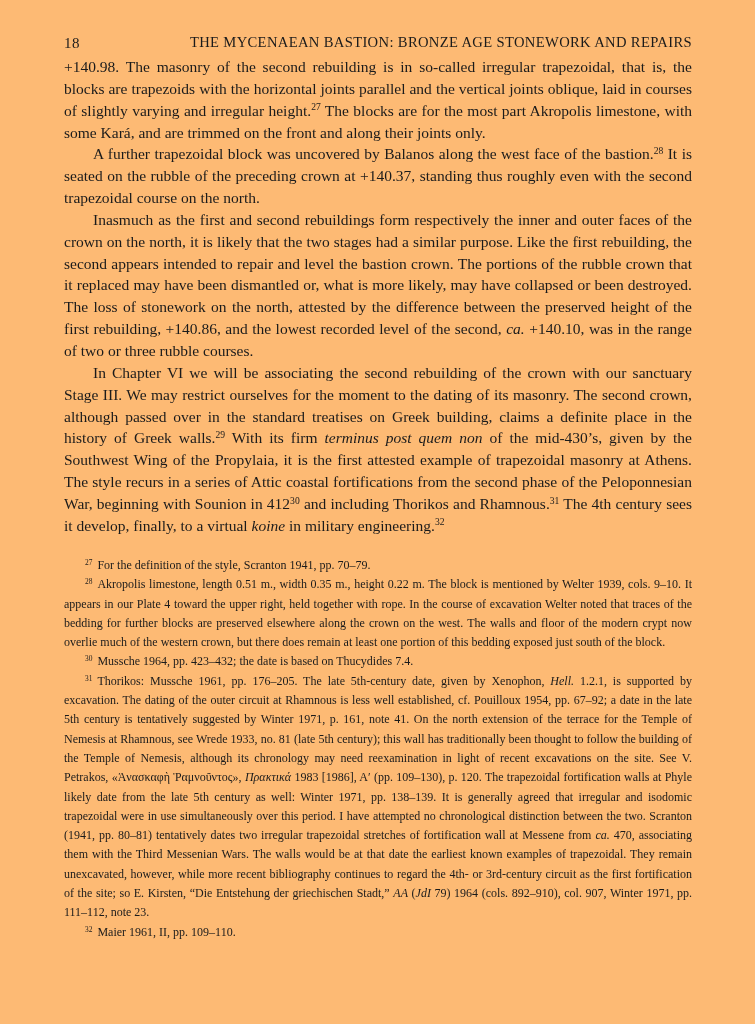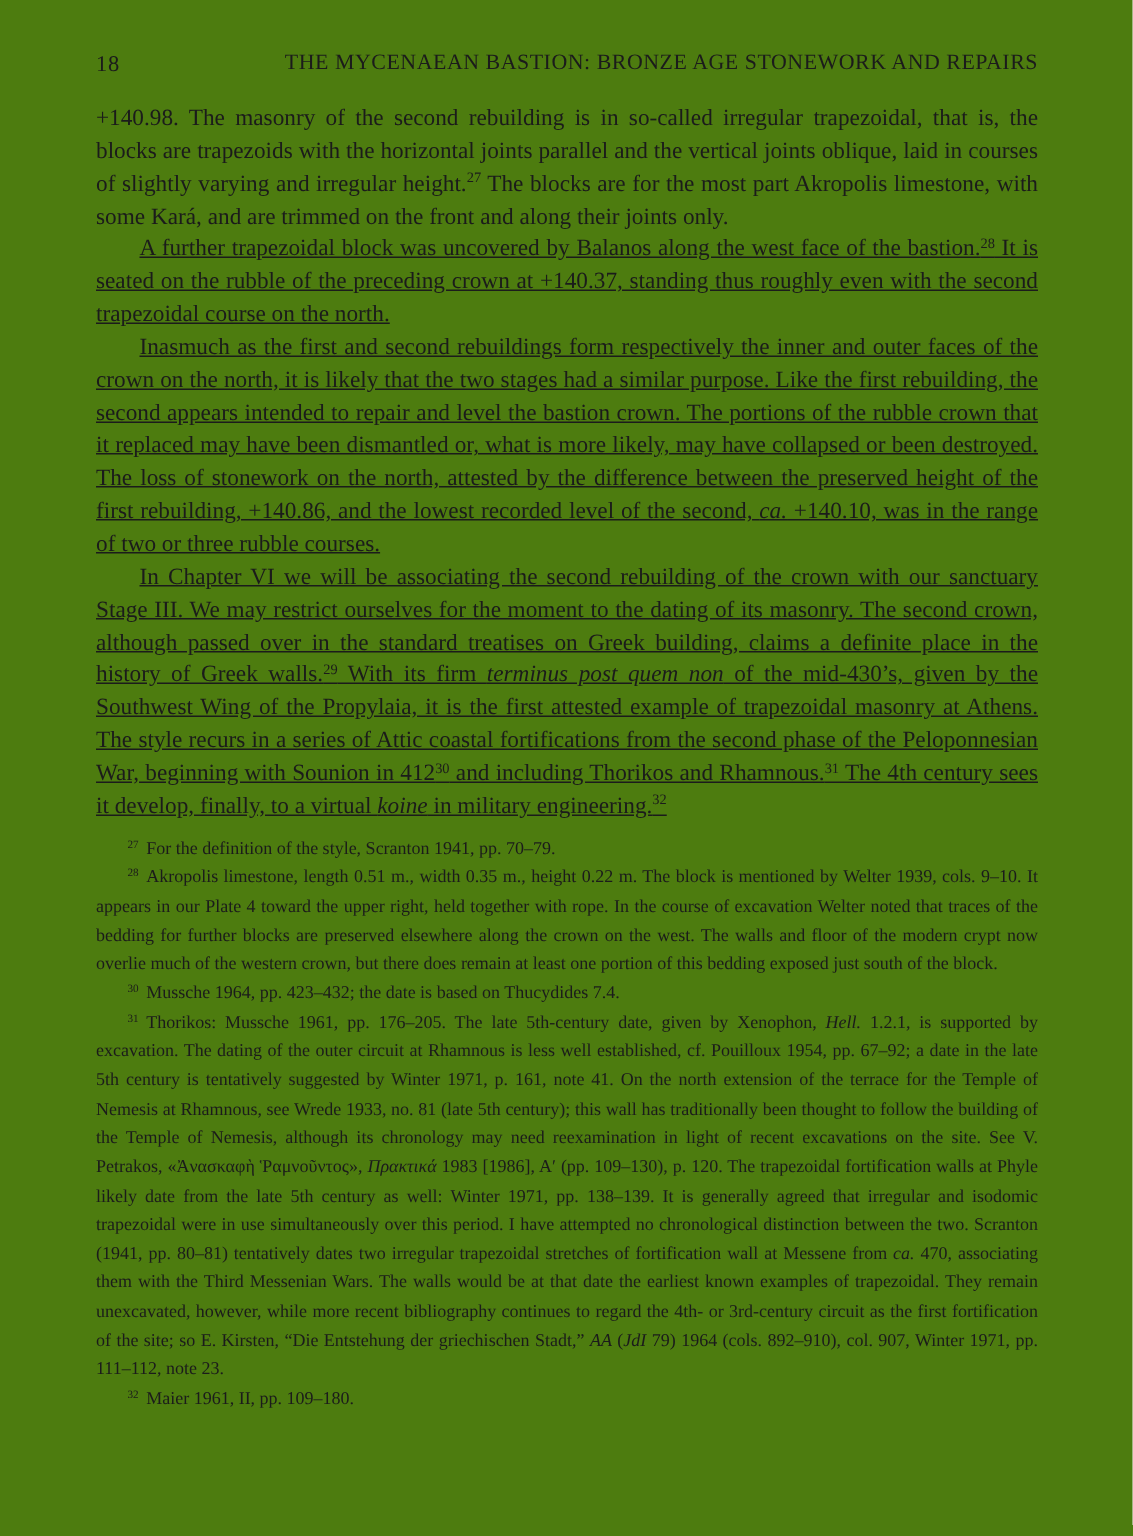--- a/index.html
+++ b/index.html
@@ -34,33 +34,32 @@
   .running-title {
     display: block;
     text-align: right;
     font-size: 14.6px;
     font-weight: 400;
     letter-spacing: 0.35px;
     white-space: nowrap;
   }
   .body-text {
     position: absolute;
-    top: 68px;
+    top: 56px;
     left: 64px;
     width: 628px;
     font-size: 15.5px;
     line-height: 21.85px;
     text-align: justify;
   }
   .body-text p {
     margin: 0;
   }
   .body-text p.indent {
     text-indent: 29px;
-    text-decoration: underline;
   }
   sup {
     font-size: 0.62em;
     line-height: 0;
     vertical-align: baseline;
     position: relative;
     top: -0.55em;
   }
   .footnotes {
     position: absolute;
@@ -75,31 +74,31 @@
     margin: 0;
     text-indent: 21px;
   }
   .fn-num {
     margin-right: 5px;
   }
 </style>
 </head>
 <body>
 
-<div class="page" style="background: #4d7c0f; color: rgb(27, 27, 27);">
+<div class="page" style="background: #fdba74; color: rgb(27, 27, 27);">
   <header class="page-header">
     <span class="page-number">18</span>
     <span class="running-title">THE MYCENAEAN BASTION: BRONZE AGE STONEWORK AND REPAIRS</span>
   </header>
   <main class="body-text" id="body-text">
       <p class=""><span>+140.98. The masonry of the second rebuilding is in so-called irregular trapezoidal, that is, the blocks are trapezoids with the horizontal joints parallel and the vertical joints oblique, laid in courses of slightly varying and irregular height.</span><sup>27</sup><span> The blocks are for the most part Akropolis limestone, with some Kará, and are trimmed on the front and along their joints only.</span></p>
       <p class="indent"><span>A further trapezoidal block was uncovered by Balanos along the west face of the bastion.</span><sup>28</sup><span> It is seated on the rubble of the preceding crown at +140.37, standing thus roughly even with the second trapezoidal course on the north.</span></p>
       <p class="indent"><span>Inasmuch as the first and second rebuildings form respectively the inner and outer faces of the crown on the north, it is likely that the two stages had a similar purpose. Like the first rebuilding, the second appears intended to repair and level the bastion crown. The portions of the rubble crown that it replaced may have been dismantled or, what is more likely, may have collapsed or been destroyed. The loss of stonework on the north, attested by the difference between the preserved height of the first rebuilding, +140.86, and the lowest recorded level of the second, </span><i>ca.</i><span> +140.10, was in the range of two or three rubble courses.</span></p>
       <p class="indent"><span>In Chapter VI we will be associating the second rebuilding of the crown with our sanctuary Stage III. We may restrict ourselves for the moment to the dating of its masonry. The second crown, although passed over in the standard treatises on Greek building, claims a definite place in the history of Greek walls.</span><sup>29</sup><span> With its firm </span><i>terminus post quem non</i><span> of the mid-430’s, given by the Southwest Wing of the Propylaia, it is the first attested example of trapezoidal masonry at Athens. The style recurs in a series of Attic coastal fortifications from the second phase of the Peloponnesian War, beginning with Sounion in 412</span><sup>30</sup><span> and including Thorikos and Rhamnous.</span><sup>31</sup><span> The 4th century sees it develop, finally, to a virtual </span><i>koine</i><span> in military engineering.</span><sup>32</sup></p>
     </main>
   <section class="footnotes" id="footnotes">
       <p class="footnote"><sup class="fn-num">27</sup><span>For the definition of the style, Scranton 1941, pp. 70–79.</span></p>
       <p class="footnote"><sup class="fn-num">28</sup><span>Akropolis limestone, length 0.51 m., width 0.35 m., height 0.22 m. The block is mentioned by Welter 1939, cols. 9–10. It appears in our Plate 4 toward the upper right, held together with rope. In the course of excavation Welter noted that traces of the bedding for further blocks are preserved elsewhere along the crown on the west. The walls and floor of the modern crypt now overlie much of the western crown, but there does remain at least one portion of this bedding exposed just south of the block.</span></p>
       <p class="footnote"><sup class="fn-num">30</sup><span>Mussche 1964, pp. 423–432; the date is based on Thucydides 7.4.</span></p>
       <p class="footnote"><sup class="fn-num">31</sup><span>Thorikos: Mussche 1961, pp. 176–205. The late 5th-century date, given by Xenophon, </span><i>Hell.</i><span> 1.2.1, is supported by excavation. The dating of the outer circuit at Rhamnous is less well established, cf. Pouilloux 1954, pp. 67–92; a date in the late 5th century is tentatively suggested by Winter 1971, p. 161, note 41. On the north extension of the terrace for the Temple of Nemesis at Rhamnous, see Wrede 1933, no. 81 (late 5th century); this wall has traditionally been thought to follow the building of the Temple of Nemesis, although its chronology may need reexamination in light of recent excavations on the site. See V. Petrakos, «Ἀνασκαφὴ Ῥαμνοῦντος», </span><i>Πρακτικά</i><span> 1983 [1986], Α′ (pp. 109–130), p. 120. The trapezoidal fortification walls at Phyle likely date from the late 5th century as well: Winter 1971, pp. 138–139. It is generally agreed that irregular and isodomic trapezoidal were in use simultaneously over this period. I have attempted no chronological distinction between the two. Scranton (1941, pp. 80–81) tentatively dates two irregular trapezoidal stretches of fortification wall at Messene from </span><i>ca.</i><span> 470, associating them with the Third Messenian Wars. The walls would be at that date the earliest known examples of trapezoidal. They remain unexcavated, however, while more recent bibliography continues to regard the 4th- or 3rd-century circuit as the first fortification of the site; so E. Kirsten, “Die Entstehung der griechischen Stadt,” </span><i>AA</i><span> (</span><i>JdI</i><span> 79) 1964 (cols. 892–910), col. 907, Winter 1971, pp. 111–112, note 23.</span></p>
-      <p class="footnote"><sup class="fn-num">32</sup><span>Maier 1961, II, pp. 109–180.</span></p>
+      <p class="footnote"><sup class="fn-num">32</sup><span>Maier 1961, II, pp. 109–110.</span></p>
     </section>
 </div>
 
 </body></html>

